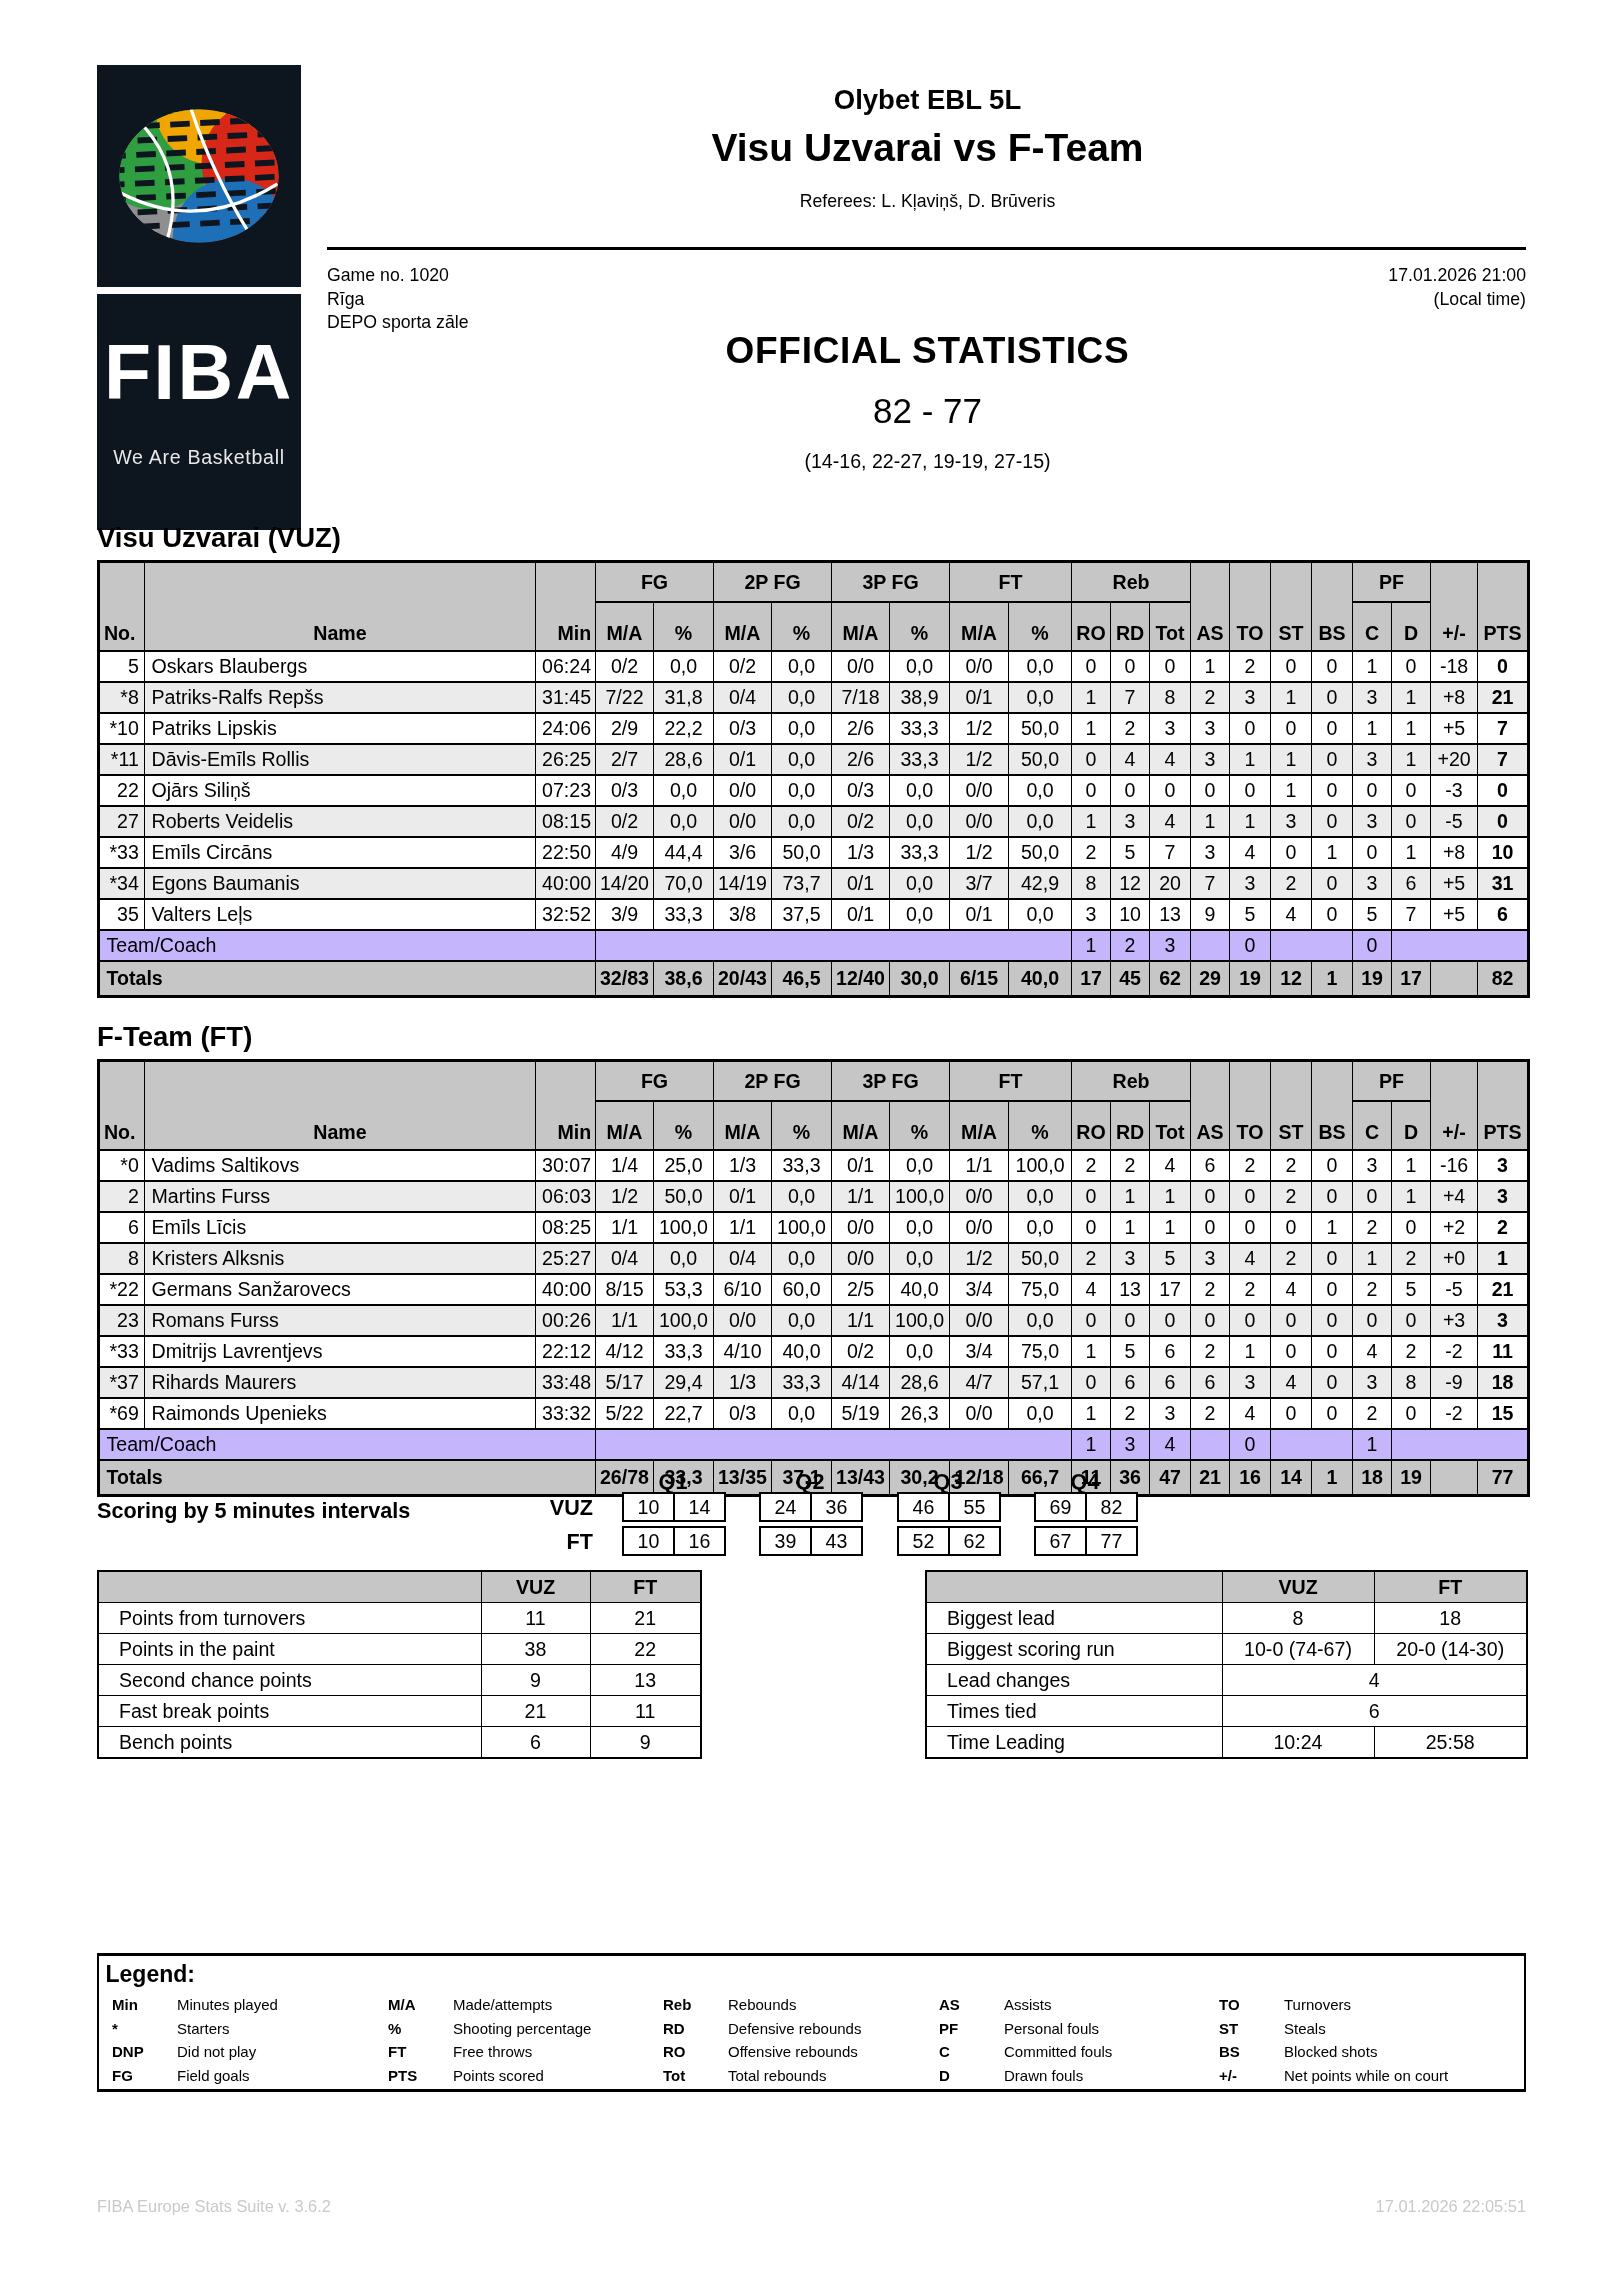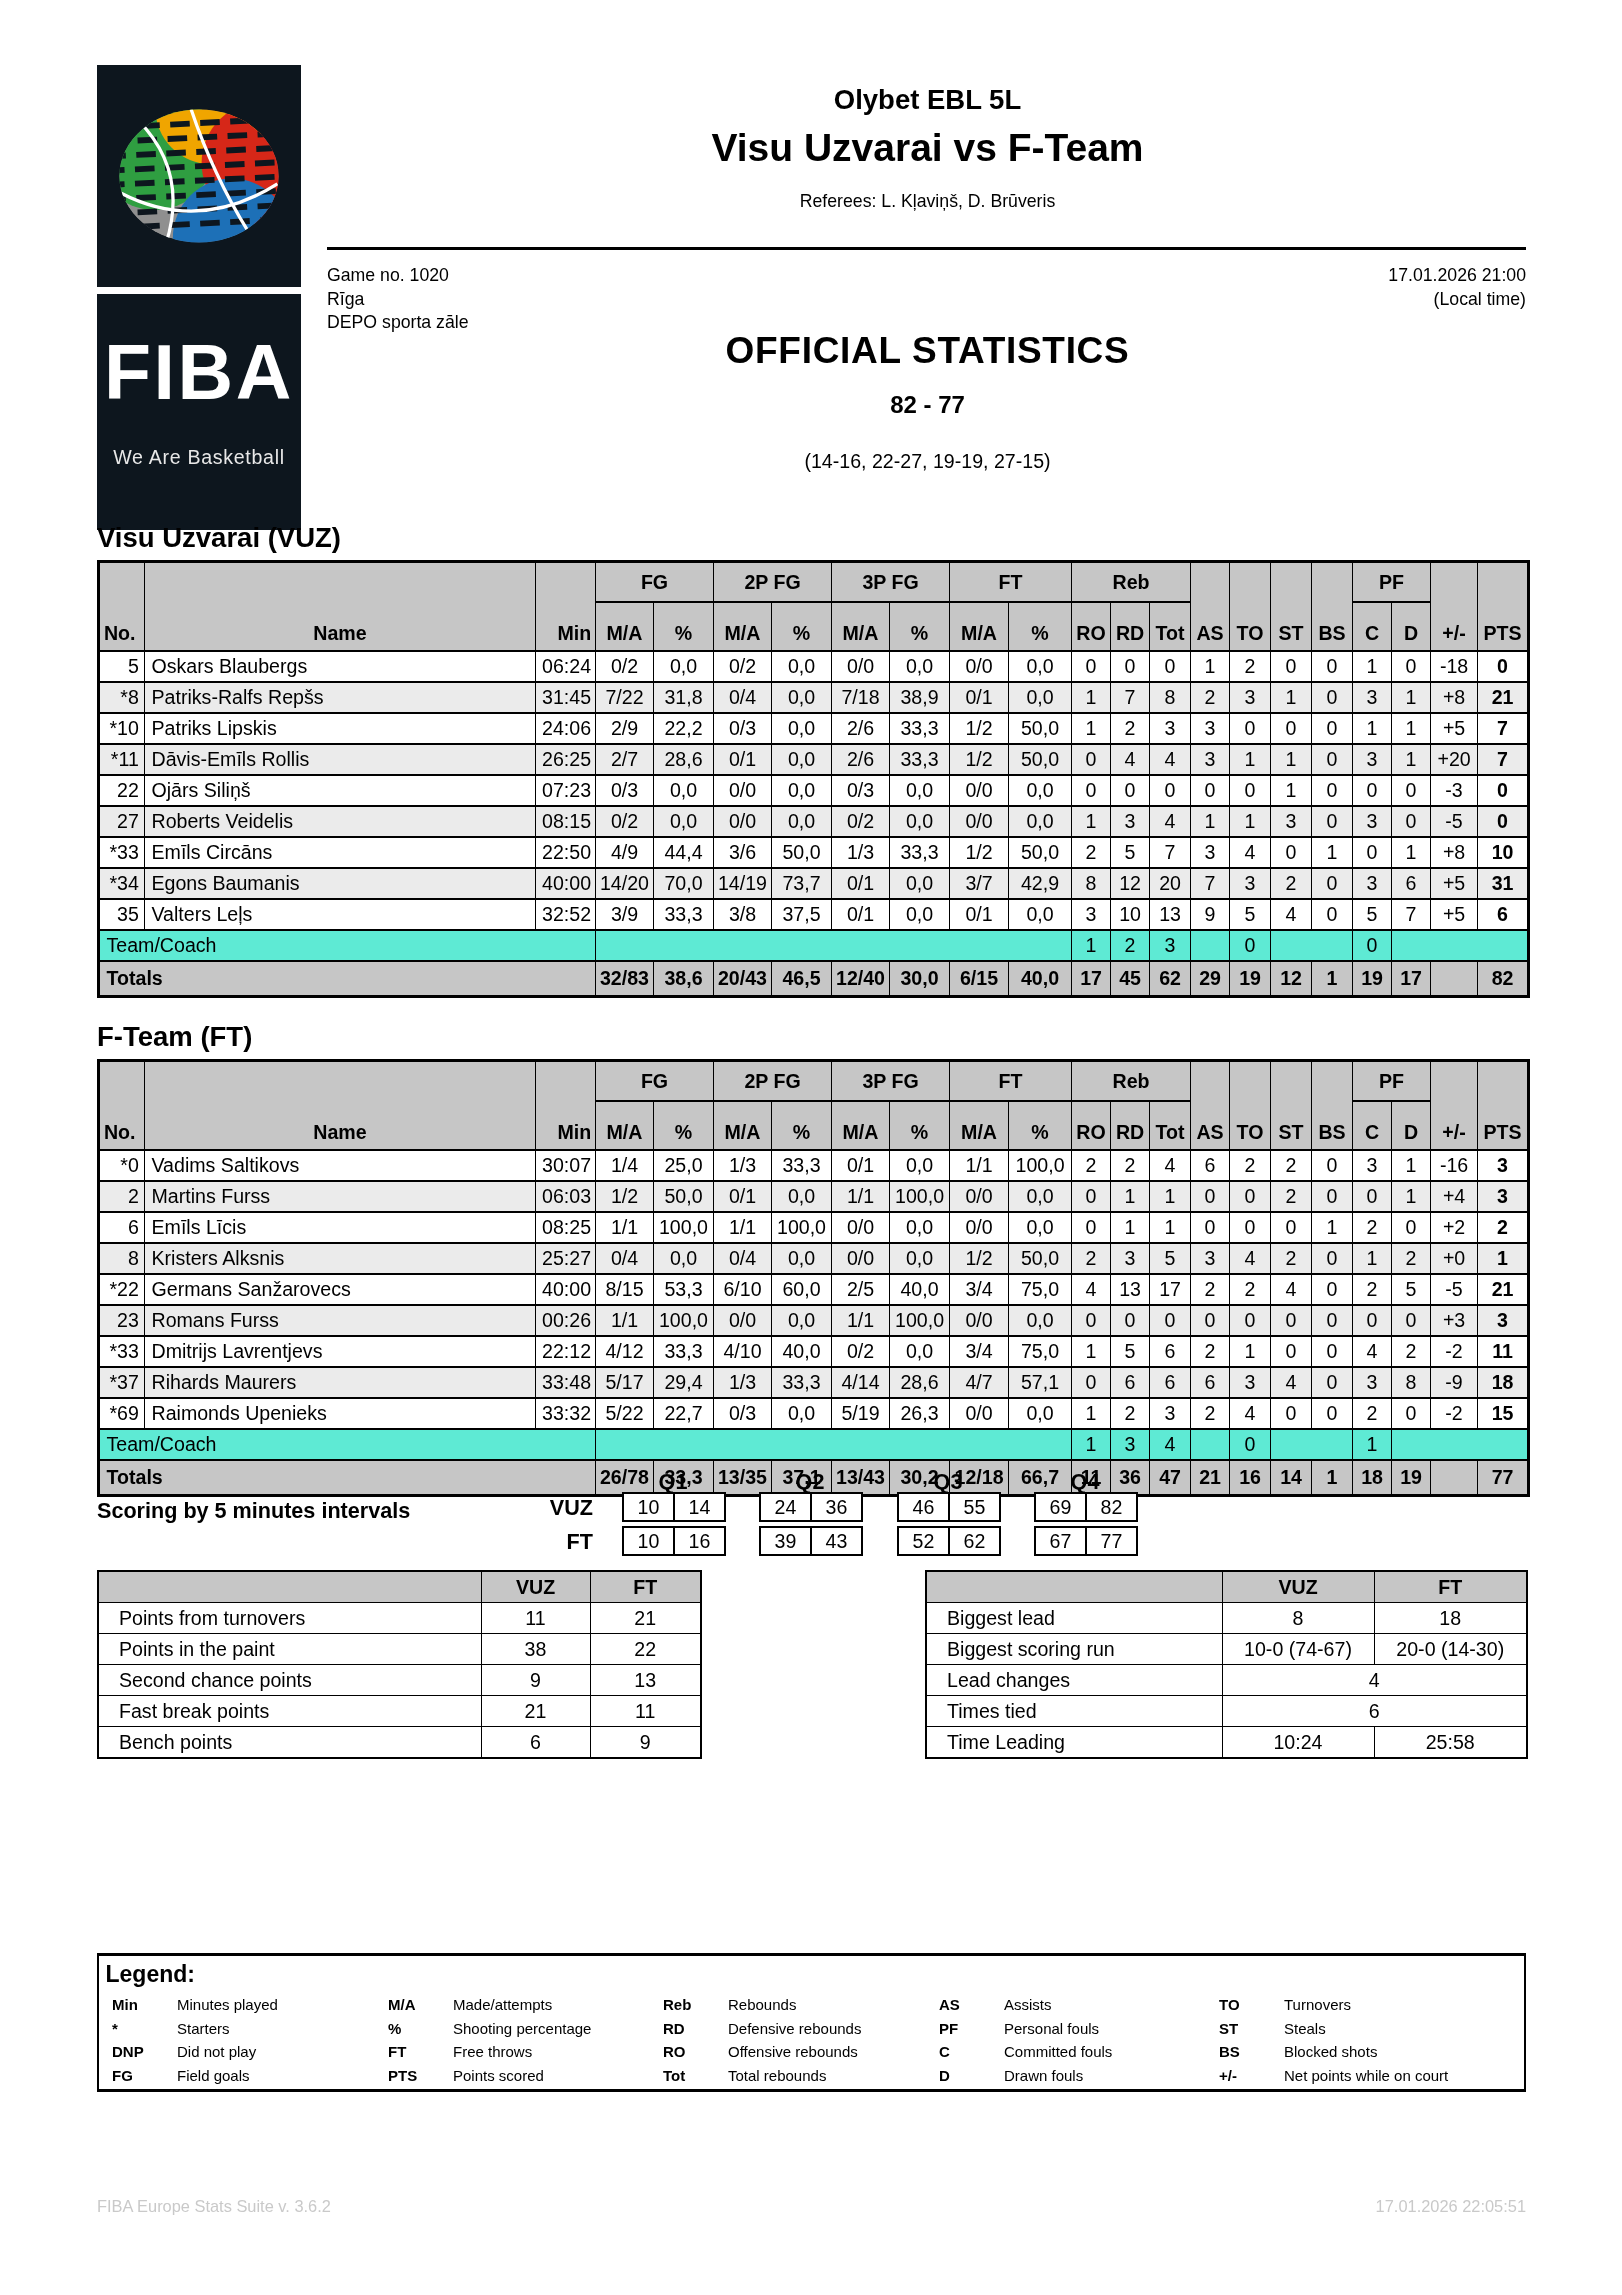--- a/index.html
+++ b/index.html
@@ -19,42 +19,42 @@
 
   
   .head-center{position:absolute;left:301px;width:1225px;text-align:center;padding-left:14px;}
   #league{top:84px;font-size:27.5px;font-weight:bold;}
   #match{top:126px;font-size:39px;font-weight:bold;}
   #refs{top:191px;font-size:17.7px;}
   #rule{position:absolute;left:327px;top:247px;width:1199px;height:3.3px;background:#000;}
   .info-left{position:absolute;left:327px;font-size:17.7px;}
   .info-right{position:absolute;right:96px;font-size:17.7px;text-align:right;}
   #official{top:330px;font-size:37px;font-weight:bold;letter-spacing:0.7px;}
-  #score{top:391px;font-size:24px;font-weight:bold;}
+  #score{top:391px;font-size:35px;font-weight:normal;}
   #qline{top:450px;font-size:19.6px;}
 
   
   .team-title{position:absolute;left:97px;font-size:27.5px;font-weight:bold;}
   .stats{position:absolute;left:97px;border-collapse:collapse;table-layout:fixed;
          width:1429px;font-size:19.6px;border:3.3px solid #000;}
   .stats th,.stats td{border:1.3px solid #000;height:29px;text-align:center;
          white-space:nowrap;overflow:hidden;padding:0;}
   .stats thead th{background:#c6c6c6;font-weight:bold;}
   .stats thead tr.grprow th{height:38px;}
   .stats thead tr.lblrow th{height:42px;}
   .stats thead th.grp{border-bottom:2px solid #000;}
   .stats thead th.hlow{vertical-align:bottom;padding-bottom:5.2px;}
   .stats tbody td{border-top:2.6px solid #000;}
   .stats tbody.gen tr:nth-child(even) td{background:#ebebeb;}
   .stats td.col-name{text-align:left;padding-left:6.5px;}
   .stats th.col-no{text-align:left;padding-left:3.9px;}
   .stats td.col-no{text-align:right;padding-right:5.2px;}
   .stats td.col-min,.stats th.col-min{text-align:right;padding-right:3.9px;}
   .stats td.col-pts{font-weight:bold;}
-  tr.teamcoach td{background:#5eead4;}
+  tr.teamcoach td{background:#c4b5fd;}
   tr.teamcoach td.lbl,tr.totals td.lbl{text-align:left;padding-left:6.5px;}
   tr.totals td{background:#c6c6c6;font-weight:bold;height:33px;}
 
   col.w-no{width:46px}col.w-name{width:391px}col.w-min{width:60px}
   col.w-ma{width:58px}col.w-pct{width:60px}col.w-ftma{width:59px}col.w-ftpct{width:63px}
   col.w-s{width:39px}col.w-s2{width:41px}col.w-pm{width:47px}col.w-pts{width:51px}
 
   
   .intervals{position:absolute;left:97px;top:1474px;width:1429px;height:88px;}
   .int-label{position:absolute;left:0;top:23.6px;font-weight:bold;font-size:21.6px;}

